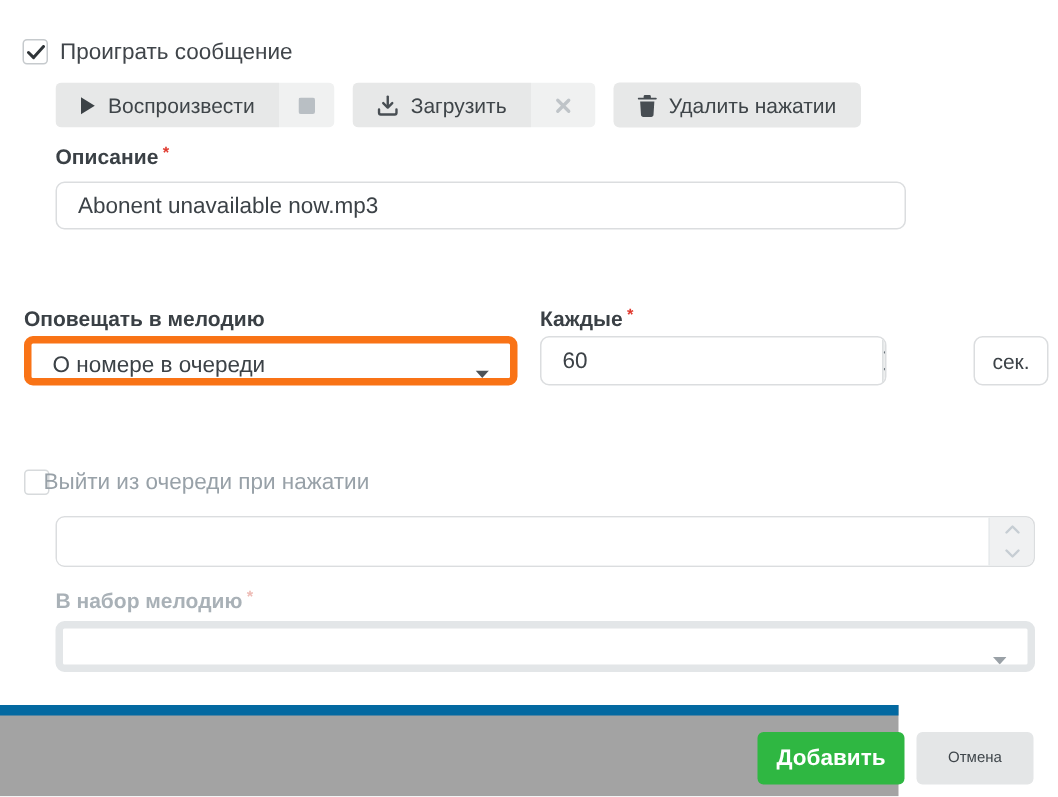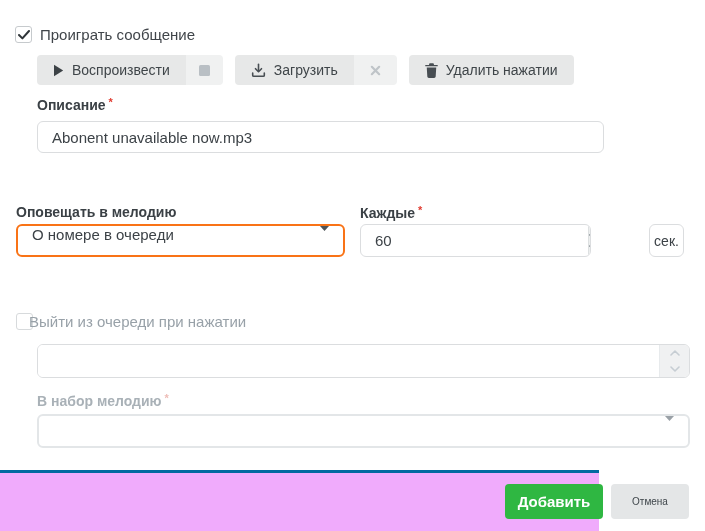--- a/index.html
+++ b/index.html
@@ -29,43 +29,43 @@
   
   .flabel { position: absolute; font-size: 14px; font-weight: 600; color: #3a4045; }
   .flabel.muted { color: #a9b1b7; }
   .req { color: #e03a2f; font-size: 11px; vertical-align: 4px; margin-left: 3px; font-weight: 700; }
   .req.muted { color: #eebcb6; }
 
   
   .tinput { position: absolute; height: 32px; border: 1px solid #dbdddf; border-radius: 6px;
             padding: 0 14px; font-family: inherit; font-size: 15px; color: #3c4247;
             background: #fff; outline: none; }
-  .selbox { position: absolute; height: 33px; border: 2px solid #f97316; border-radius: 6px;
-            background: #fff; display: flex; align-items: flex-start; padding: 0 14px;
+  .selbox { position: absolute; height: 33px; border: 5px solid #f97316; border-radius: 6px;
+            background: #fff; display: flex; align-items: flex-end; padding: 0 14px;
             font-size: 15px; color: #3c4247; cursor: pointer; }
   .selbox .caret { margin-left: auto; display: flex; }
   .selbox.disabled { border-color: #e3e6e8; cursor: default; }
 
   
   .numgroup { position: absolute; display: flex; border: 1px solid #dbdddf;
               border-radius: 6px; background: #fff; overflow: hidden; }
   .numgroup input { flex: 1; border: none; outline: none; padding: 0 14px;
                     font-family: inherit; font-size: 15px; color: #3c4247; background: transparent; }
   .spinner { width: 28px; display: flex; flex-direction: column; background: #eceeee;
              border-left: 1px solid #dde0e1; }
   .spinner.disabled { background: #f0f1f2; border-left-color: #e7eaec; }
   .spin-btn { flex: 1; display: flex; align-items: center; justify-content: center;
               border: none; background: transparent; cursor: pointer; padding: 0; }
   .addon { position: absolute; height: 33px; border: 1px solid #dbdddf; border-radius: 6px;
            background: #fff; display: flex; align-items: center; justify-content: center;
            font-size: 14px; color: #3c4247; }
 
   
   .footer { position: absolute; left: 0; top: 470px; width: 599px; height: 61px;
-            background: #f0abfc; border-top: 3px solid #0369a1; }
+            background: #a3a3a3; border-top: 7px solid #0369a1; }
   .btn-submit { position: absolute; left: 505px; top: 11px; width: 98px; height: 35px;
                 border: none; border-radius: 4px; background: #2fb742; color: #fff;
                 font-family: inherit; font-size: 15px; font-weight: 600; cursor: pointer; }
   .btn-cancel { position: absolute; left: 611px; top: 11px; width: 78px; height: 35px;
                 border: none; border-radius: 4px; background: #e4e6e7; color: #3f464b;
                 font-family: inherit; font-size: 10px; cursor: pointer; }
 
   svg { display: block; }
 </style>
 </head>
@@ -160,21 +160,21 @@
             <path d="M1 5l4-4 4 4" stroke="#6a737a" stroke-width="1.6" fill="none" stroke-linecap="round" stroke-linejoin="round"></path>
           </svg>
       </button>
       <button class="spin-btn">
         <svg width="10" height="6" viewBox="0 0 10 6">
             <path d="M1 1l4 4 4-4" stroke="#6a737a" stroke-width="1.6" fill="none" stroke-linecap="round" stroke-linejoin="round"></path>
           </svg>
       </button>
     </div>
   </div>
-  <div class="addon" style="left:649px; top:224px; width:35px;">
+  <div class="addon" style="left:649px; top:224px; width:50px;">
     <span>сек.</span>
   </div>
 
   <div class="chk off" style="left:16px; top:313px;"></div>
   <span class="chk-label muted" style="left:29px; top:313px;">Выйти из очереди при нажатии</span>
 
   <div class="numgroup" style="left:37px; top:344px; width:653px; height:34px;">
     <input type="text" disabled="" style="background: rgb(255, 255, 255);" value="">
     <div class="spinner disabled" style="width:30px;">
       <button class="spin-btn">

